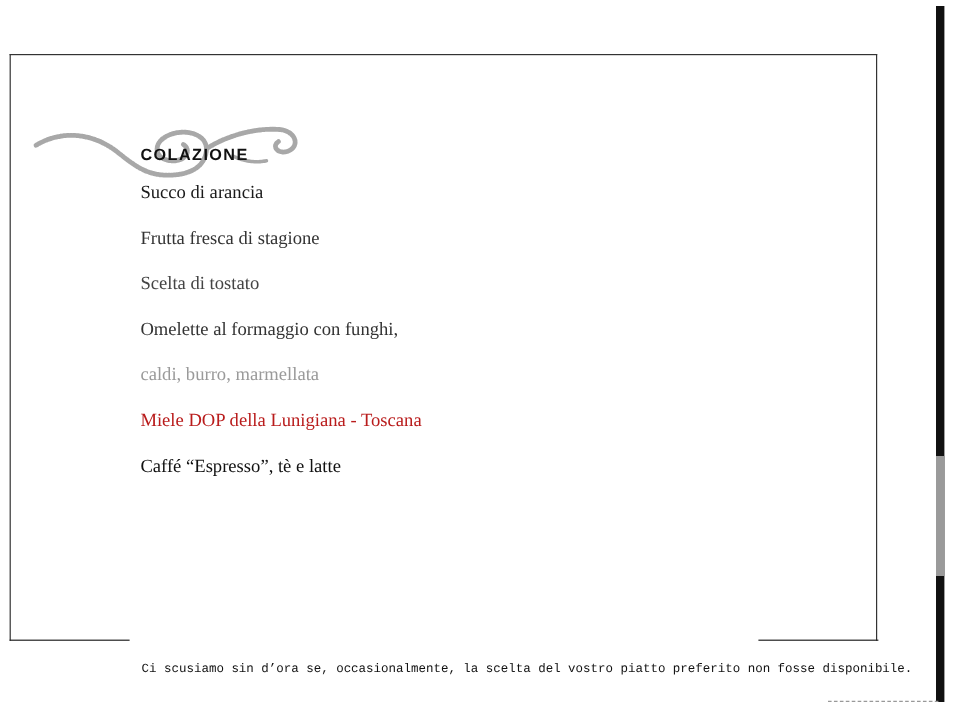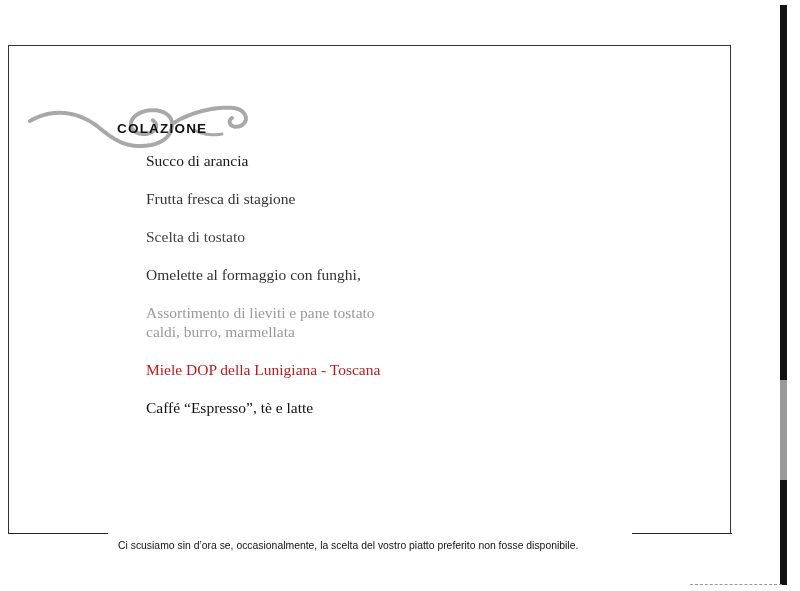--- a/index.html
+++ b/index.html
@@ -15,36 +15,36 @@
     }
     .frame-bottom-left {
       position: absolute; left: 8px; top: 533px; width: 100px; height: 0;
       border-top: 1.5px solid #222;
     }
     .frame-bottom-right {
       position: absolute; left: 632px; top: 533px; width: 100px; height: 0;
       border-top: 1.5px solid #222;
     }
     .disclaimer {
-      position: absolute; left: 118px; top: 540px; width: 508px;
-      font-family: Liberation Sans, sans-serif; font-size: 10.4px; color: #111;
-      white-space: nowrap; text-align: left;
+      position: absolute; left: 118px; top: 552px; width: 508px;
+      font-family: Liberation Mono, monospace; font-size: 10.4px; color: #111;
+      white-space: nowrap; text-align: right;
     }
     .ornament { position: absolute; left: 22px; top: 96px; width: 240px; height: 60px; }
     .section-title {
       position: absolute; left: 117px; top: 121px;
       font-family: "Liberation Sans", sans-serif; font-weight: bold;
       font-size: 13.5px; letter-spacing: 1.2px; color: #111;
     }
     .menu { position: absolute; left: 117px; top: 151px; }
     .menu-item {
       font-family: "Liberation Serif", serif; font-size: 15.5px; line-height: 19px;
       margin-bottom: 19px; white-space: nowrap;
     }
-    .menu-item .line { display: block; margin-left: 29px; }
+    .menu-item .line { display: block; }
     .right-bar {
       position: absolute; left: 780px; top: 5px; width: 7px; height: 580px; background: #111;
     }
     .right-bar-gray {
       position: absolute; left: 780px; top: 380px; width: 7px; height: 100px; background: #9a9a9a;
     }
     .bottom-rule {
       position: absolute; left: 690px; top: 584px; width: 92px; height: 0;
       border-top: 1px dashed #999;
     }
@@ -73,21 +73,20 @@
     <div class="menu-item" style="color: rgb(51, 51, 51);">
       <span class="line">Frutta fresca di stagione</span>
     </div>
     <div class="menu-item" style="color: rgb(68, 68, 68);">
       <span class="line">Scelta di tostato</span>
     </div>
     <div class="menu-item" style="color: rgb(51, 51, 51);">
       <span class="line">Omelette al formaggio con funghi,</span>
     </div>
     <div class="menu-item" style="color: rgb(154, 154, 154);">
-      <span class="line">Assortimento di lieviti e pane tostato</span>
       <span class="line">caldi, burro, marmellata</span>
     </div>
     <div class="menu-item" style="color: #b91c1c; text-align: center;">
       <span class="line">Miele DOP della Lunigiana - Toscana</span>
     </div>
     <div class="menu-item" style="color: rgb(17, 17, 17);">
       <span class="line">Caffé “Espresso”, tè e latte</span>
     </div>
   </div>
 

